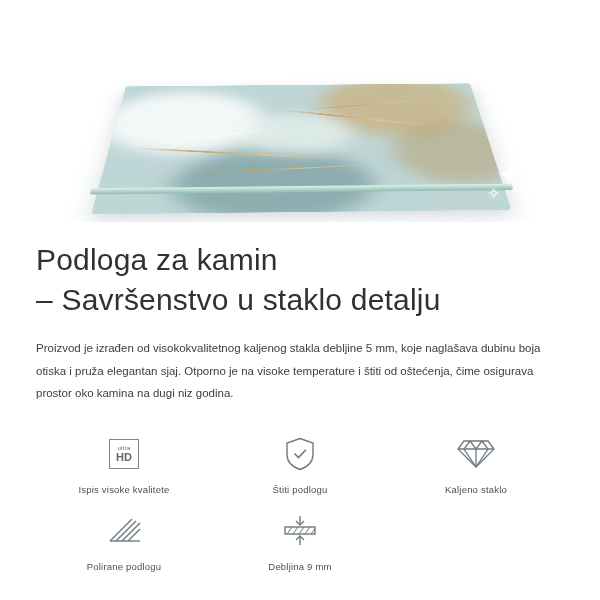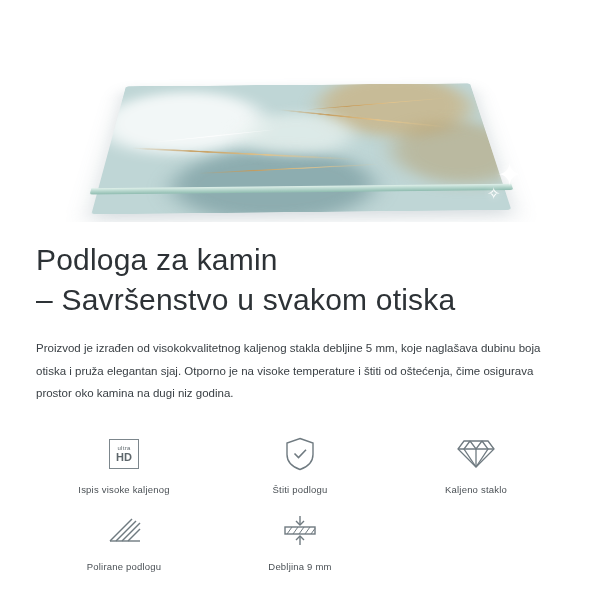--- a/index.html
+++ b/index.html
@@ -169,35 +169,35 @@
       <div class="vein v5"></div>
     </div>
     <div class="glass-edge"></div>
     <div class="sparkle sp1">✦</div>
     <div class="sparkle sp2">✧</div>
   </div>
 
   <div class="content">
     <h1 class="title">
       <span>Podloga za kamin</span>
-      <span class="line2">– Savršenstvo u svakom otiska</span>
+      <span class="line2">– Savršenstvo u staklo detalju</span>
     </h1>
     <p class="body">Proizvod je izrađen od visokokvalitetnog kaljenog stakla debljine 5 mm, koje naglašava dubinu boja otiska i pruža elegantan sjaj. Otporno je na visoke temperature i štiti od oštećenja, čime osigurava prostor oko kamina na dugi niz godina.</p>
 
     <div class="features">
 
 
       <div class="feature">
         <span class="glyph">
           <span class="hd-box">
             <span class="t1">ultra</span>
             <span class="t2">HD</span>
           </span>
         </span>
-        <span class="cap">Ispis visoke kaljenog</span>
+        <span class="cap">Ispis visoke kvalitete</span>
       </div>
 
       <div class="feature">
         <span class="glyph">
           <svg width="32" height="38" viewBox="0 0 32 38" fill="none" stroke="#6f7a80" stroke-width="1.4">
             <path d="M16 3.5 29 8v11.5c0 7.4-5.6 12.4-13 15-7.4-2.6-13-7.6-13-15V8z"></path>
             <path d="M10.5 18.5l4 4 7.5-7.8" stroke-width="1.6"></path>
           </svg>
         </span>
         <span class="cap">Štiti podlogu</span>

